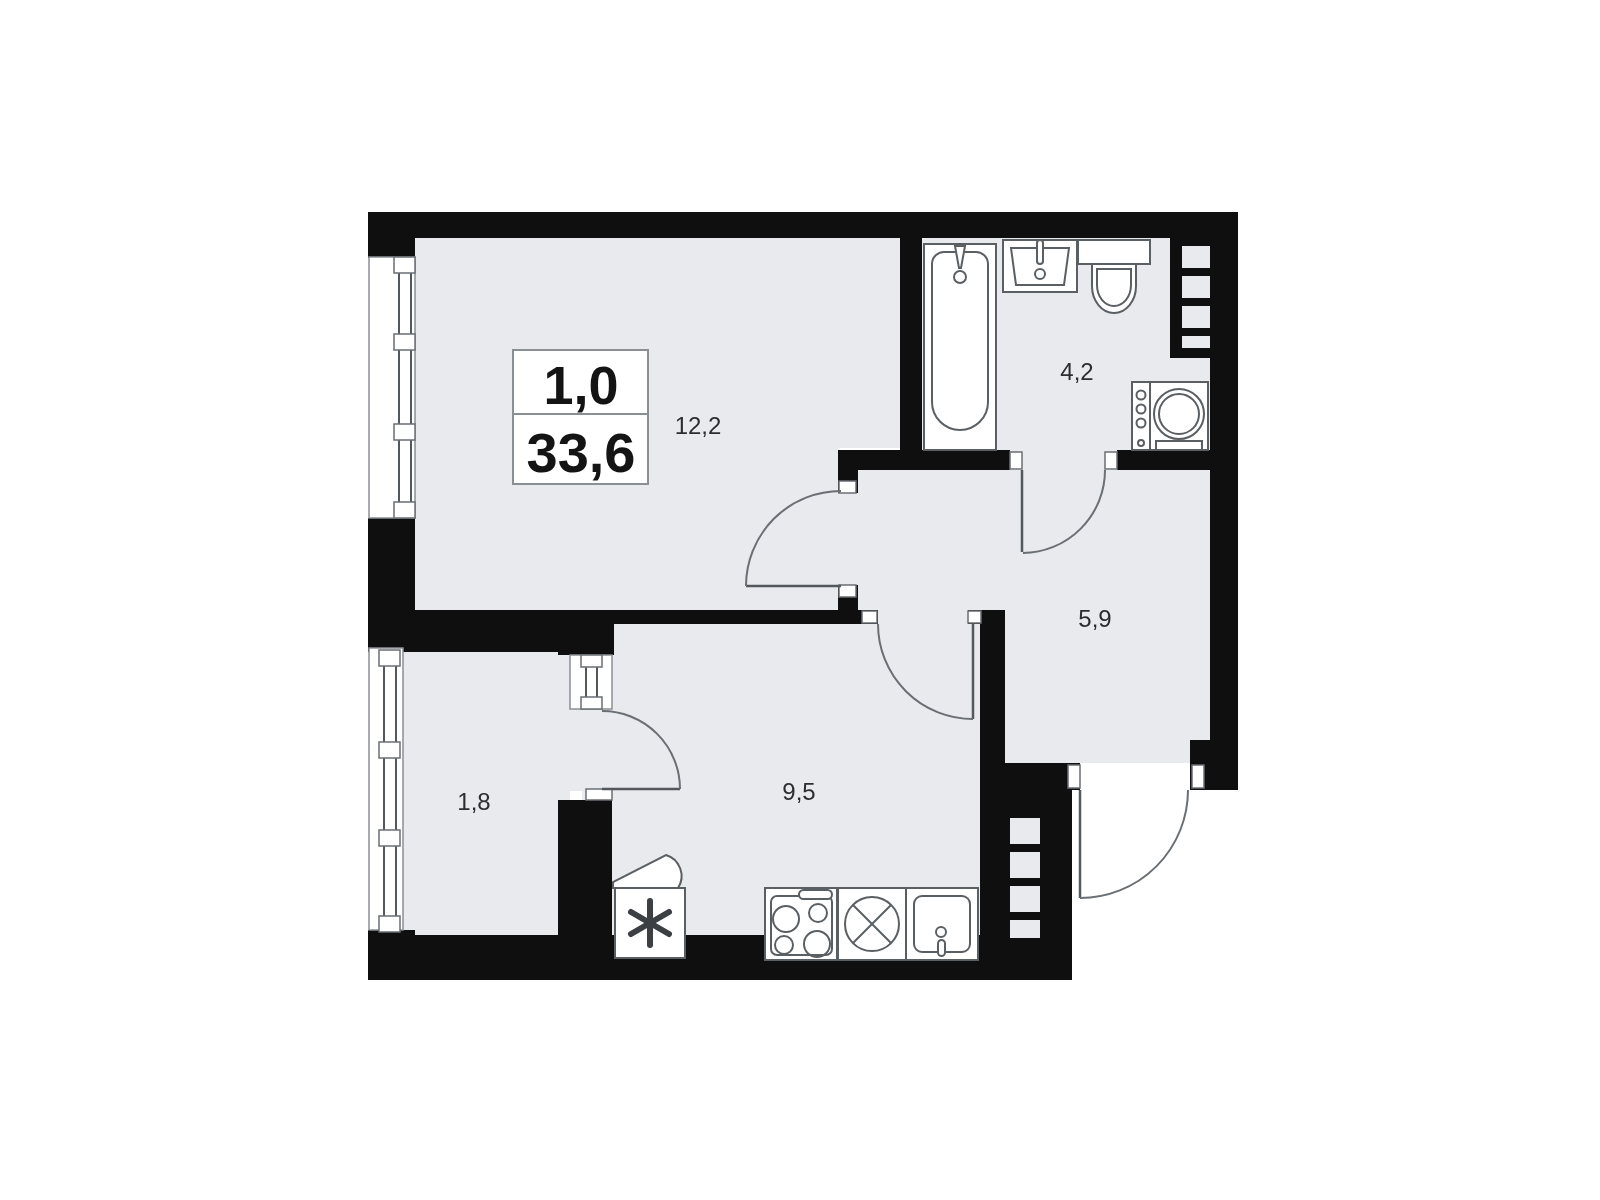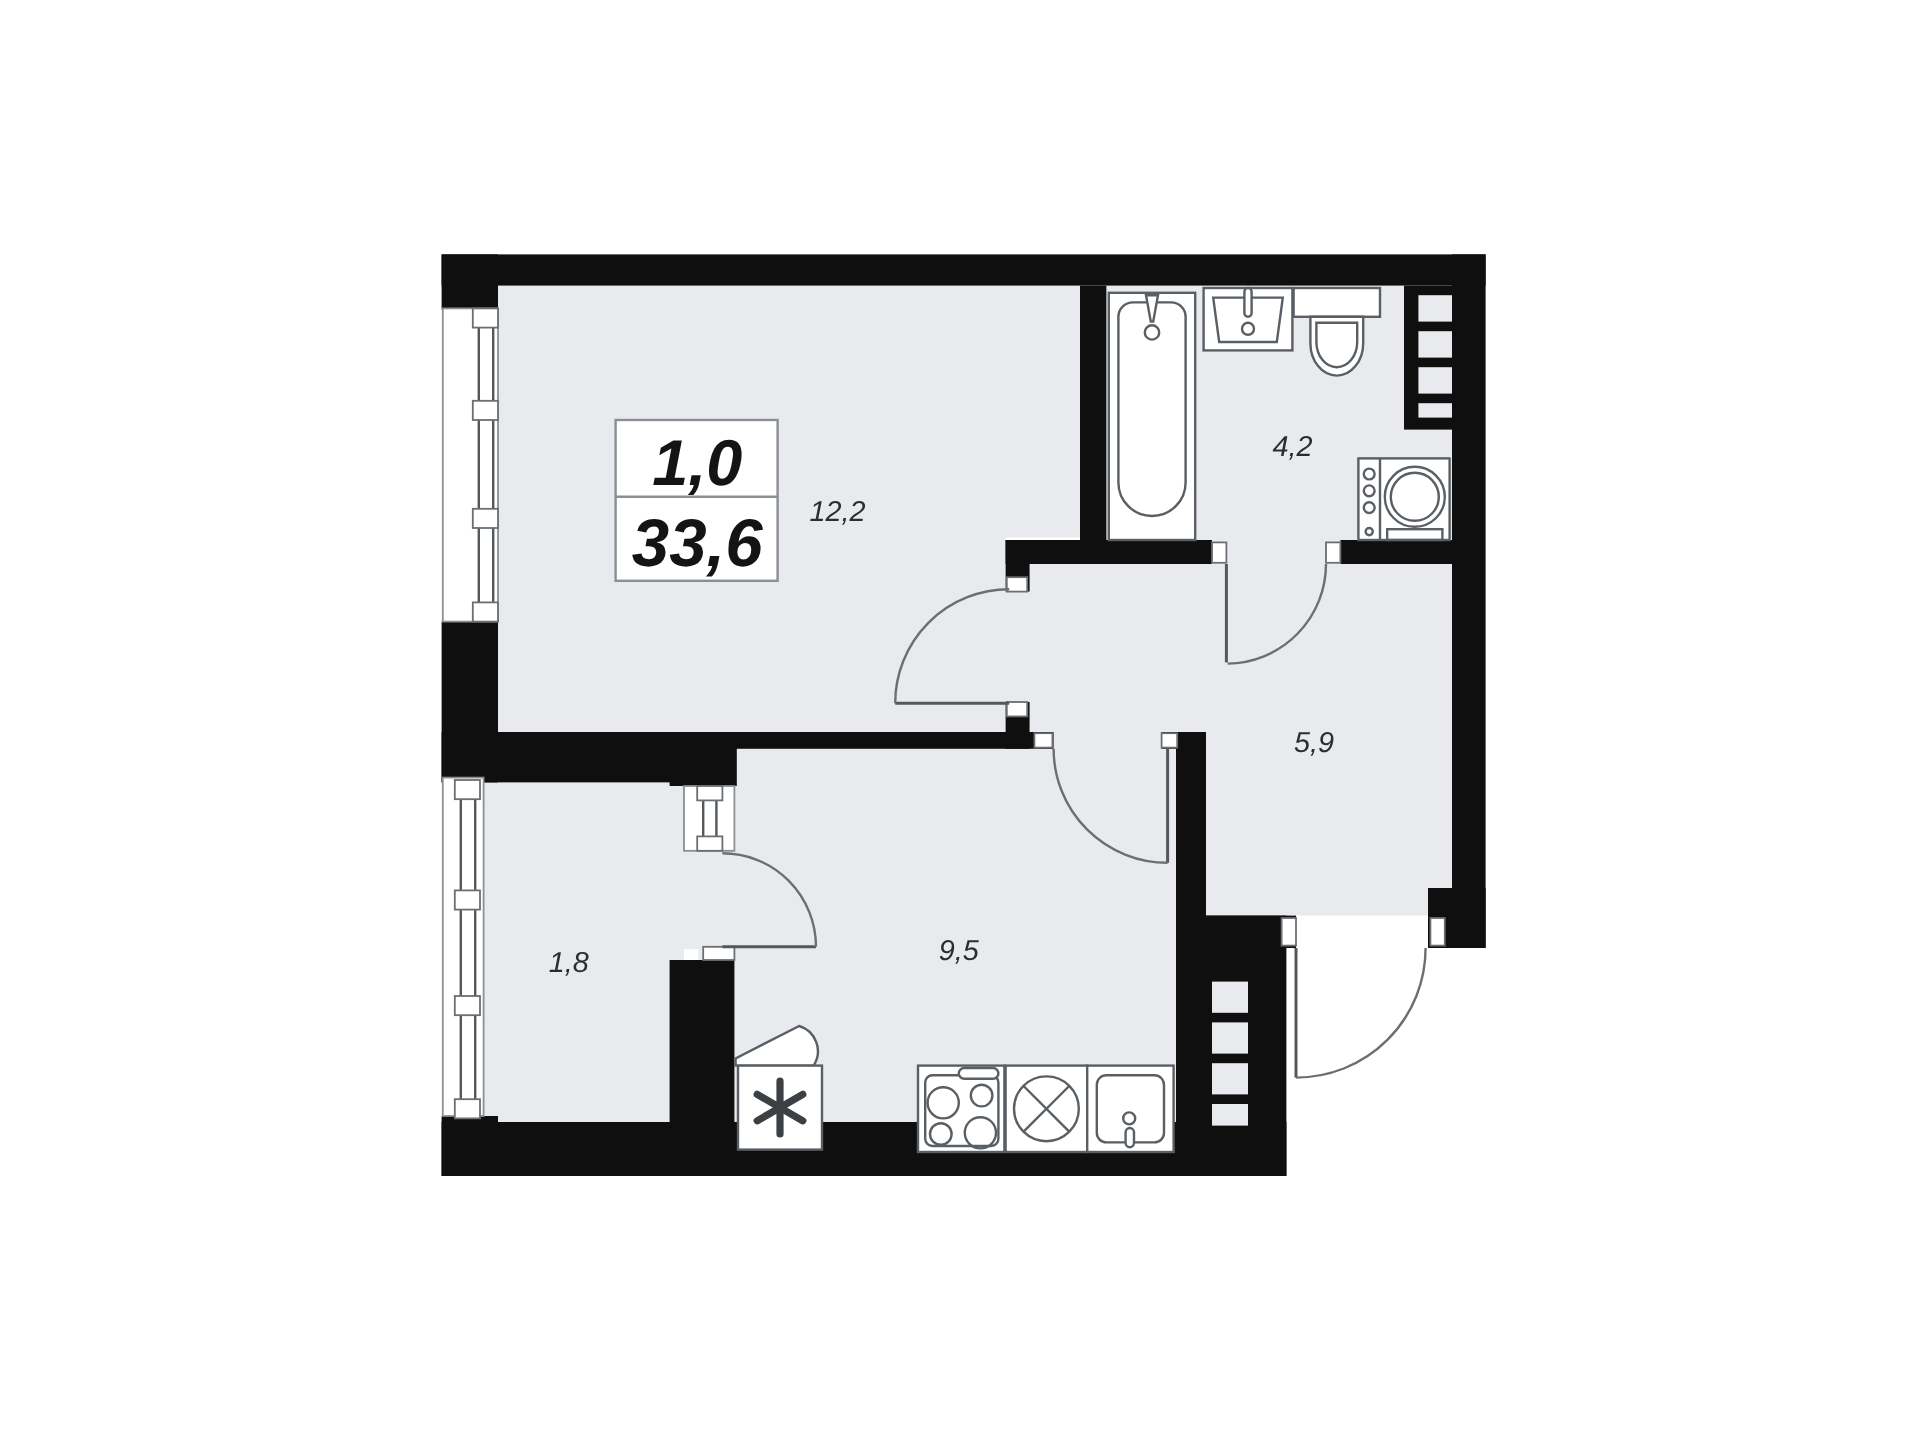--- a/index.html
+++ b/index.html
@@ -1,16 +1,16 @@
 <!DOCTYPE html>
 <html><head>
 <meta charset="utf-8">
 <style>
   html,body{margin:0;padding:0;background:#ffffff;}
-  .page{width:1600px;height:1200px;background:#ffffff;position:relative;overflow:hidden;font-style:italic;}
+  .page{width:1600px;height:1200px;background:#ffffff;position:relative;overflow:hidden;}
   svg{display:block;}
   .floor{fill:#e8eaee;}
   .wall{fill:#0f0f0f;}
   .fixt{fill:#ffffff;stroke:#5a5f64;stroke-width:2;}
   .fixtline{fill:none;stroke:#5a5f64;stroke-width:2;}
   .cap{fill:#ffffff;stroke:#6a6f74;stroke-width:1.5;}
   .arc{fill:none;stroke:#6a6f74;stroke-width:2;}
   .leaf{fill:none;stroke:#53585d;stroke-width:2.5;}
   .winframe{fill:none;stroke:#53585d;stroke-width:2;}
   .recess{fill:#ffffff;stroke:#8a8f94;stroke-width:1.5;}

